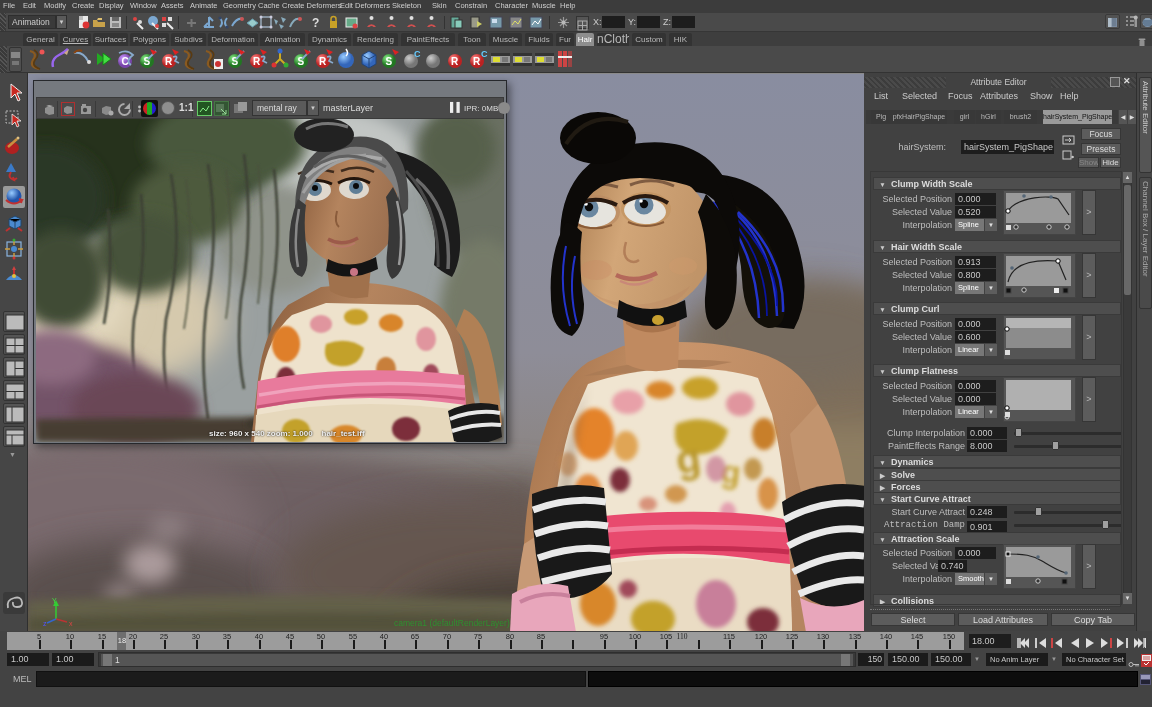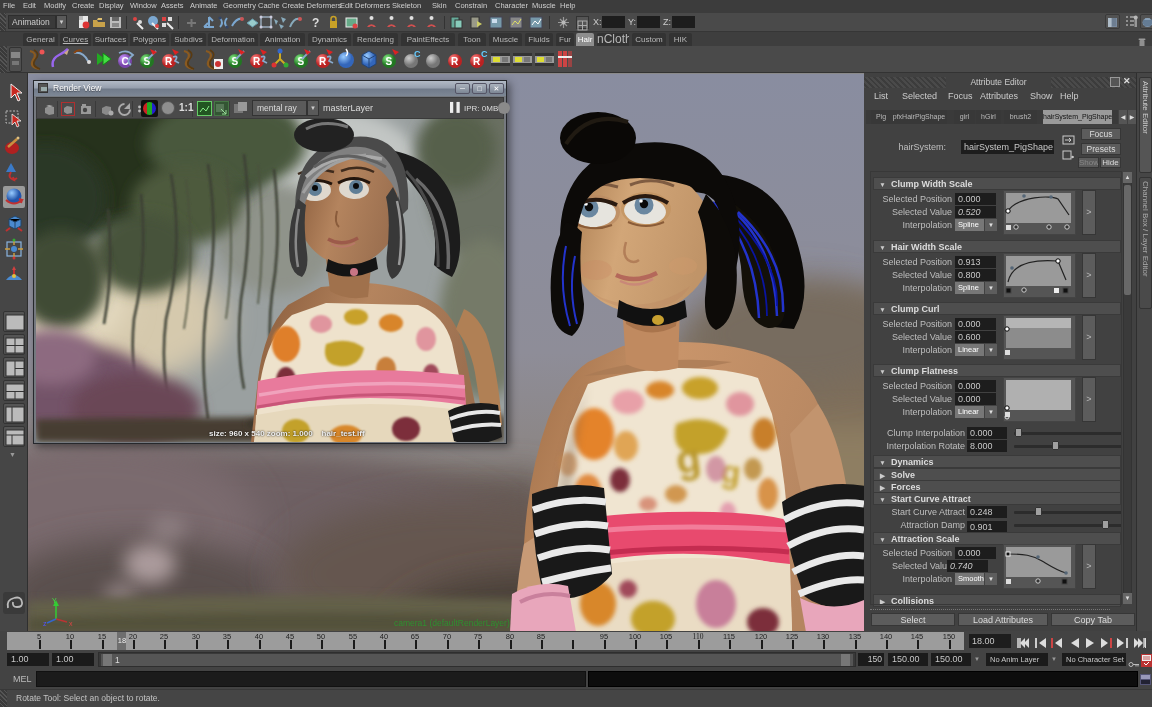--- a/index.html
+++ b/index.html
@@ -1162,29 +1162,20 @@
           <path d="M14 24 v-13" stroke="#3c3" stroke-width="1.5"></path>
           <path d="M14 5 l3 6 -6 0z" fill="#3c3"></path>
           <path d="M14 24 l11 3" stroke="#b33" stroke-width="1.5"></path>
           <path d="M14 24 l-9 4" stroke="#36c" stroke-width="1.5"></path>
           <text x="10" y="8" fill="#4d4" font-size="7">Y</text>
           <text x="1" y="31" fill="#55f" font-size="7">z</text>
           <text x="27" y="31" fill="#d44" font-size="7">x</text>
         </svg></div>
 </div>
 <div class="abs" style="left:33px;top:80px;width:474px;height:364px;background:#75797f;border:1px solid #26282c;box-shadow:3px 3px 8px rgba(0,0,0,.45);">
-<div class="abs" style="left:0;top:0;width:472px;height:15px;background:linear-gradient(#b2bac6 0%,#97a0ae 45%,#717b8a 55%,#7d8795 100%);">
-<div class="abs" style="left:4px;top:2px;width:10px;height:10px;background:#555;border:1px solid #333;overflow:hidden;">
-          <div class="abs" style="left:2px;top:3px;width:6px;height:4px;background:#9aa;"></div>
-        </div>
-<div class="abs" style="left:19px;top:2px;color:#fff;font-size:8.5px;text-shadow:0 1px 1px rgba(0,0,0,.4);">Render View</div>
-<div class="abs" style="left:421px;top:2px;width:15px;height:11px;background:linear-gradient(#aab2bd,#7d8795);border:1px solid #556;border-radius:2px;color:#fff;font-size:7px;text-align:center;line-height:10px;">─</div>
-<div class="abs" style="left:438px;top:2px;width:15px;height:11px;background:linear-gradient(#aab2bd,#7d8795);border:1px solid #556;border-radius:2px;color:#fff;font-size:7px;text-align:center;line-height:10px;">□</div>
-<div class="abs" style="left:455px;top:2px;width:15px;height:11px;background:linear-gradient(#aab2bd,#7d8795);border:1px solid #556;border-radius:2px;color:#fff;font-size:7px;text-align:center;line-height:10px;">✕</div>
-</div>
 <div class="abs" style="left:2px;top:16px;width:468px;height:22px;background:#4a4a4a;border:1px solid #3a3a3a;">
 <div class="abs" style="left:6px;top:4px;width:14px;height:14px;"><svg width="15" height="15">
             <path d="M2 6 l4-2 5 1 0 7 -5 1 -4-2z" fill="#909090"></path>
             <path d="M3 4 l3-1 4 1 -3 1z" fill="#a8a8a8"></path>
           </svg></div>
 <div class="abs" style="left:24px;top:4px;width:14px;height:14px;"><svg width="15" height="15">
             <rect x="0.5" y="0.5" width="13" height="13" fill="none" stroke="#b03030"></rect>
             <path d="M3 6 l3-2 5 1 0 6 -5 1 -3-2z" fill="#909090"></path>
           </svg></div>
 <div class="abs" style="left:42px;top:4px;width:14px;height:14px;"><svg width="15" height="15">
@@ -1412,21 +1403,21 @@
           <path d="M12 7 l-2-1.5 0 3z" fill="#ccc"></path>
         </svg></div>
 <div class="btn" style="left:217px;top:55px;width:40px;height:12px;line-height:11px;font-size:8.5px;">Focus</div>
 <div class="btn" style="left:217px;top:70px;width:40px;height:12px;line-height:11px;font-size:8.5px;">Presets</div>
 <div class="btn" style="left:214px;top:84px;width:21px;height:11px;line-height:10px;color:#888;font-size:8px;">Show</div>
 <div class="btn" style="left:236px;top:84px;width:21px;height:11px;line-height:10px;font-size:8px;">Hide</div>
 <div class="sechead" style="top:104px;"><span style="display:inline-block;width:17px;text-align:center;font-size:6.5px;color:#ccc;">▼</span>Clump Width Scale</div>
 <div class="lbl" style="left:14px;top:120px;width:74px;">Selected Position</div>
 <div class="field" style="left:91px;top:120px;width:41px;">0.000</div>
 <div class="lbl" style="left:14px;top:133px;width:74px;">Selected Value</div>
-<div class="field" style="left:91px;top:133px;width:41px;font-style:italic;">0.520</div>
+<div class="field" style="left:91px;top:133px;width:41px;">0.520</div>
 <div class="lbl" style="left:14px;top:146px;width:74px;">Interpolation</div>
 <div class="drop" style="left:91px;top:146px;width:29px;background:#777;color:#fff;font-size:7.5px;">Spline</div>
 <div class="drop" style="left:121px;top:146px;width:12px;text-align:center;padding-left:0;font-size:6px;">▼</div>
 <div class="abs" style="left:139px;top:117px;width:73px;height:45px;background:#555;border:1px solid #444;"><svg width="71" height="43">
           <rect x="2" y="2" width="65" height="30" fill="#9a9a9a"></rect>
           <path d="M4 20 C14 5, 48 4, 54 8 L65 24" stroke="#222" fill="none" stroke-width="1.2"></path>
           <circle cx="4" cy="20" r="2.2" fill="#fff" stroke="#000"></circle>
           <circle cx="20" cy="5" r="1.8" fill="#567"></circle>
           <circle cx="47" cy="6" r="1.8" fill="#567"></circle>
           <rect x="2" y="34" width="5" height="5" fill="#ddd"></rect>
@@ -1483,47 +1474,47 @@
           <rect x="1" y="34" width="5" height="5" fill="#ddd"></rect>
           <circle cx="3" cy="39" r="2" fill="none" stroke="#ddd"></circle>
         </svg></div>
 <div class="btn" style="left:218px;top:304px;width:14px;height:45px;line-height:43px;color:#bbb;">&gt;</div>
 <div class="lbl" style="left:6px;top:354px;width:95px;">Clump Interpolation</div>
 <div class="field" style="left:103px;top:354px;width:40px;">0.000</div>
 <div class="abs" style="left:150px;top:354px;width:108px;height:12px;">
         <div class="slider" style="left:0;top:5px;width:108px;"></div>
         <div class="shandle" style="left:1px;top:1px;"></div>
       </div>
-<div class="lbl" style="left:6px;top:367px;width:95px;">Interpolation Rotate</div>
+<div class="lbl" style="left:6px;top:367px;width:95px;">PaintEffects Range</div>
 <div class="field" style="left:103px;top:367px;width:40px;">8.000</div>
 <div class="abs" style="left:150px;top:367px;width:108px;height:12px;">
         <div class="slider" style="left:0;top:5px;width:108px;"></div>
         <div class="shandle" style="left:38px;top:1px;"></div>
       </div>
 <div class="sechead" style="top:382px;"><span style="display:inline-block;width:17px;text-align:center;font-size:6.5px;color:#ccc;">▼</span>Dynamics</div>
 <div class="sechead" style="top:395px;"><span style="display:inline-block;width:17px;text-align:center;font-size:6.5px;color:#ccc;">▶</span>Solve</div>
 <div class="sechead" style="top:407px;"><span style="display:inline-block;width:17px;text-align:center;font-size:6.5px;color:#ccc;">▶</span>Forces</div>
 <div class="sechead" style="top:419px;"><span style="display:inline-block;width:17px;text-align:center;font-size:6.5px;color:#ccc;">▼</span>Start Curve Attract</div>
 <div class="lbl" style="left:6px;top:433px;width:95px;">Start Curve Attract</div>
 <div class="field" style="left:103px;top:433px;width:40px;">0.248</div>
 <div class="abs" style="left:150px;top:433px;width:108px;height:12px;">
         <div class="slider" style="left:0;top:5px;width:108px;"></div>
         <div class="shandle" style="left:21px;top:1px;"></div>
       </div>
-<div class="lbl" style="left:6px;top:446px;width:95px;">Attraction Damp</div>
+<div class="lbl" style="left:6px;top:446px;width:95px;font-family:Liberation Mono, monospace;">Attraction Damp</div>
 <div class="field" style="left:103px;top:448px;width:40px;">0.901</div>
 <div class="abs" style="left:150px;top:446px;width:108px;height:12px;">
         <div class="slider" style="left:0;top:5px;width:108px;"></div>
         <div class="shandle" style="left:88px;top:1px;"></div>
       </div>
 <div class="sechead" style="top:459px;"><span style="display:inline-block;width:17px;text-align:center;font-size:6.5px;color:#ccc;">▼</span>Attraction Scale</div>
 <div class="lbl" style="left:14px;top:474px;width:74px;">Selected Position</div>
 <div class="field" style="left:91px;top:474px;width:41px;">0.000</div>
 <div class="lbl" style="left:14px;top:487px;width:74px;">Selected Value</div>
-<div class="field" style="left:83px;top:487px;width:41px;font-style:italic;">0.740</div>
+<div class="field" style="left:74px;top:487px;width:29px;">0.740</div>
 <div class="lbl" style="left:14px;top:500px;width:74px;">Interpolation</div>
 <div class="drop" style="left:91px;top:500px;width:29px;background:#777;color:#fff;font-size:7.5px;">Smooth</div>
 <div class="drop" style="left:121px;top:500px;width:12px;text-align:center;padding-left:0;font-size:6px;">▼</div>
 <div class="abs" style="left:139px;top:471px;width:73px;height:45px;background:#555;border:1px solid #444;"><svg width="71" height="43">
           <rect x="2" y="2" width="65" height="30" fill="#9a9a9a"></rect>
           <path d="M4 9 C20 9, 28 10, 38 16 C48 22, 54 26, 62 28" stroke="#222" fill="none" stroke-width="1.2"></path>
           <rect x="2" y="7" width="4" height="4" fill="#111" stroke="#eee"></rect>
           <circle cx="34" cy="12" r="1.8" fill="#567"></circle>
           <circle cx="62" cy="28" r="1.8" fill="#567"></circle>
           <rect x="2" y="34" width="5" height="5" fill="#ddd"></rect>
@@ -1587,21 +1578,21 @@
         <div class="abs" style="left:527px;top:0px;width:14px;text-align:center;color:#222;font-size:7.5px;">85</div>
         <div class="abs" style="left:534px;top:8px;width:2px;height:9px;background:#1a1a1a;"></div>
         <div class="abs" style="left:558px;top:0px;width:14px;text-align:center;color:#222;font-size:7.5px;margin-top:28px;">90</div>
         <div class="abs" style="left:565px;top:8px;width:2px;height:9px;background:#1a1a1a;"></div>
         <div class="abs" style="left:590px;top:0px;width:14px;text-align:center;color:#222;font-size:7.5px;">95</div>
         <div class="abs" style="left:597px;top:8px;width:2px;height:9px;background:#1a1a1a;"></div>
         <div class="abs" style="left:621px;top:0px;width:14px;text-align:center;color:#222;font-size:7.5px;">100</div>
         <div class="abs" style="left:628px;top:8px;width:2px;height:9px;background:#1a1a1a;"></div>
         <div class="abs" style="left:652px;top:0px;width:14px;text-align:center;color:#222;font-size:7.5px;">105</div>
         <div class="abs" style="left:659px;top:8px;width:2px;height:9px;background:#1a1a1a;"></div>
-        <div class="abs" style="left:684px;top:0px;width:14px;text-align:center;color:#222;font-size:7.5px;font-family:Liberation Serif, serif;">110</div>
+        <div class="abs" style="left:668px;top:0px;width:14px;text-align:center;color:#222;font-size:7.5px;font-family:Liberation Serif, serif;">110</div>
         <div class="abs" style="left:691px;top:8px;width:2px;height:9px;background:#1a1a1a;"></div>
         <div class="abs" style="left:715px;top:0px;width:14px;text-align:center;color:#222;font-size:7.5px;">115</div>
         <div class="abs" style="left:722px;top:8px;width:2px;height:9px;background:#1a1a1a;"></div>
         <div class="abs" style="left:747px;top:0px;width:14px;text-align:center;color:#222;font-size:7.5px;">120</div>
         <div class="abs" style="left:754px;top:8px;width:2px;height:9px;background:#1a1a1a;"></div>
         <div class="abs" style="left:778px;top:0px;width:14px;text-align:center;color:#222;font-size:7.5px;">125</div>
         <div class="abs" style="left:785px;top:8px;width:2px;height:9px;background:#1a1a1a;"></div>
         <div class="abs" style="left:809px;top:0px;width:14px;text-align:center;color:#222;font-size:7.5px;">130</div>
         <div class="abs" style="left:816px;top:8px;width:2px;height:9px;background:#1a1a1a;"></div>
         <div class="abs" style="left:841px;top:0px;width:14px;text-align:center;color:#222;font-size:7.5px;">135</div>
@@ -1679,16 +1670,12 @@
 <div class="abs" style="left:0;top:669px;width:1152px;height:20px;background:#434343;">
 <div class="abs" style="left:13px;top:5px;color:#bbb;font-size:9px;">MEL</div>
 <div class="abs" style="left:36px;top:2px;width:550px;height:16px;background:#1b1b1b;border:1px solid #111;"></div>
 <div class="abs" style="left:588px;top:2px;width:550px;height:16px;background:#0d0d0d;border:1px solid #000;"></div>
 <div class="abs" style="left:1140px;top:3px;width:11px;height:14px;"><svg width="11" height="14">
           <rect x="0" y="2" width="11" height="11" fill="#557"></rect>
           <rect x="1" y="3" width="9" height="4" fill="#99b"></rect>
           <rect x="1" y="8" width="9" height="4" fill="#223"></rect>
         </svg></div>
 </div>
-<div class="abs" style="left:0;top:689px;width:1152px;height:18px;background:#454545;border-top:1px solid #383838;">
-<div class="abs" style="left:0;top:0;width:7px;height:18px;background:repeating-linear-gradient(45deg,#555 0 1px,#3a3a3a 1px 3px);"></div>
-<div class="abs" style="left:16px;top:3px;color:#c4c4c4;font-size:8.5px;">Rotate Tool: Select an object to rotate.</div>
-</div>
 </div>
 </body></html>

